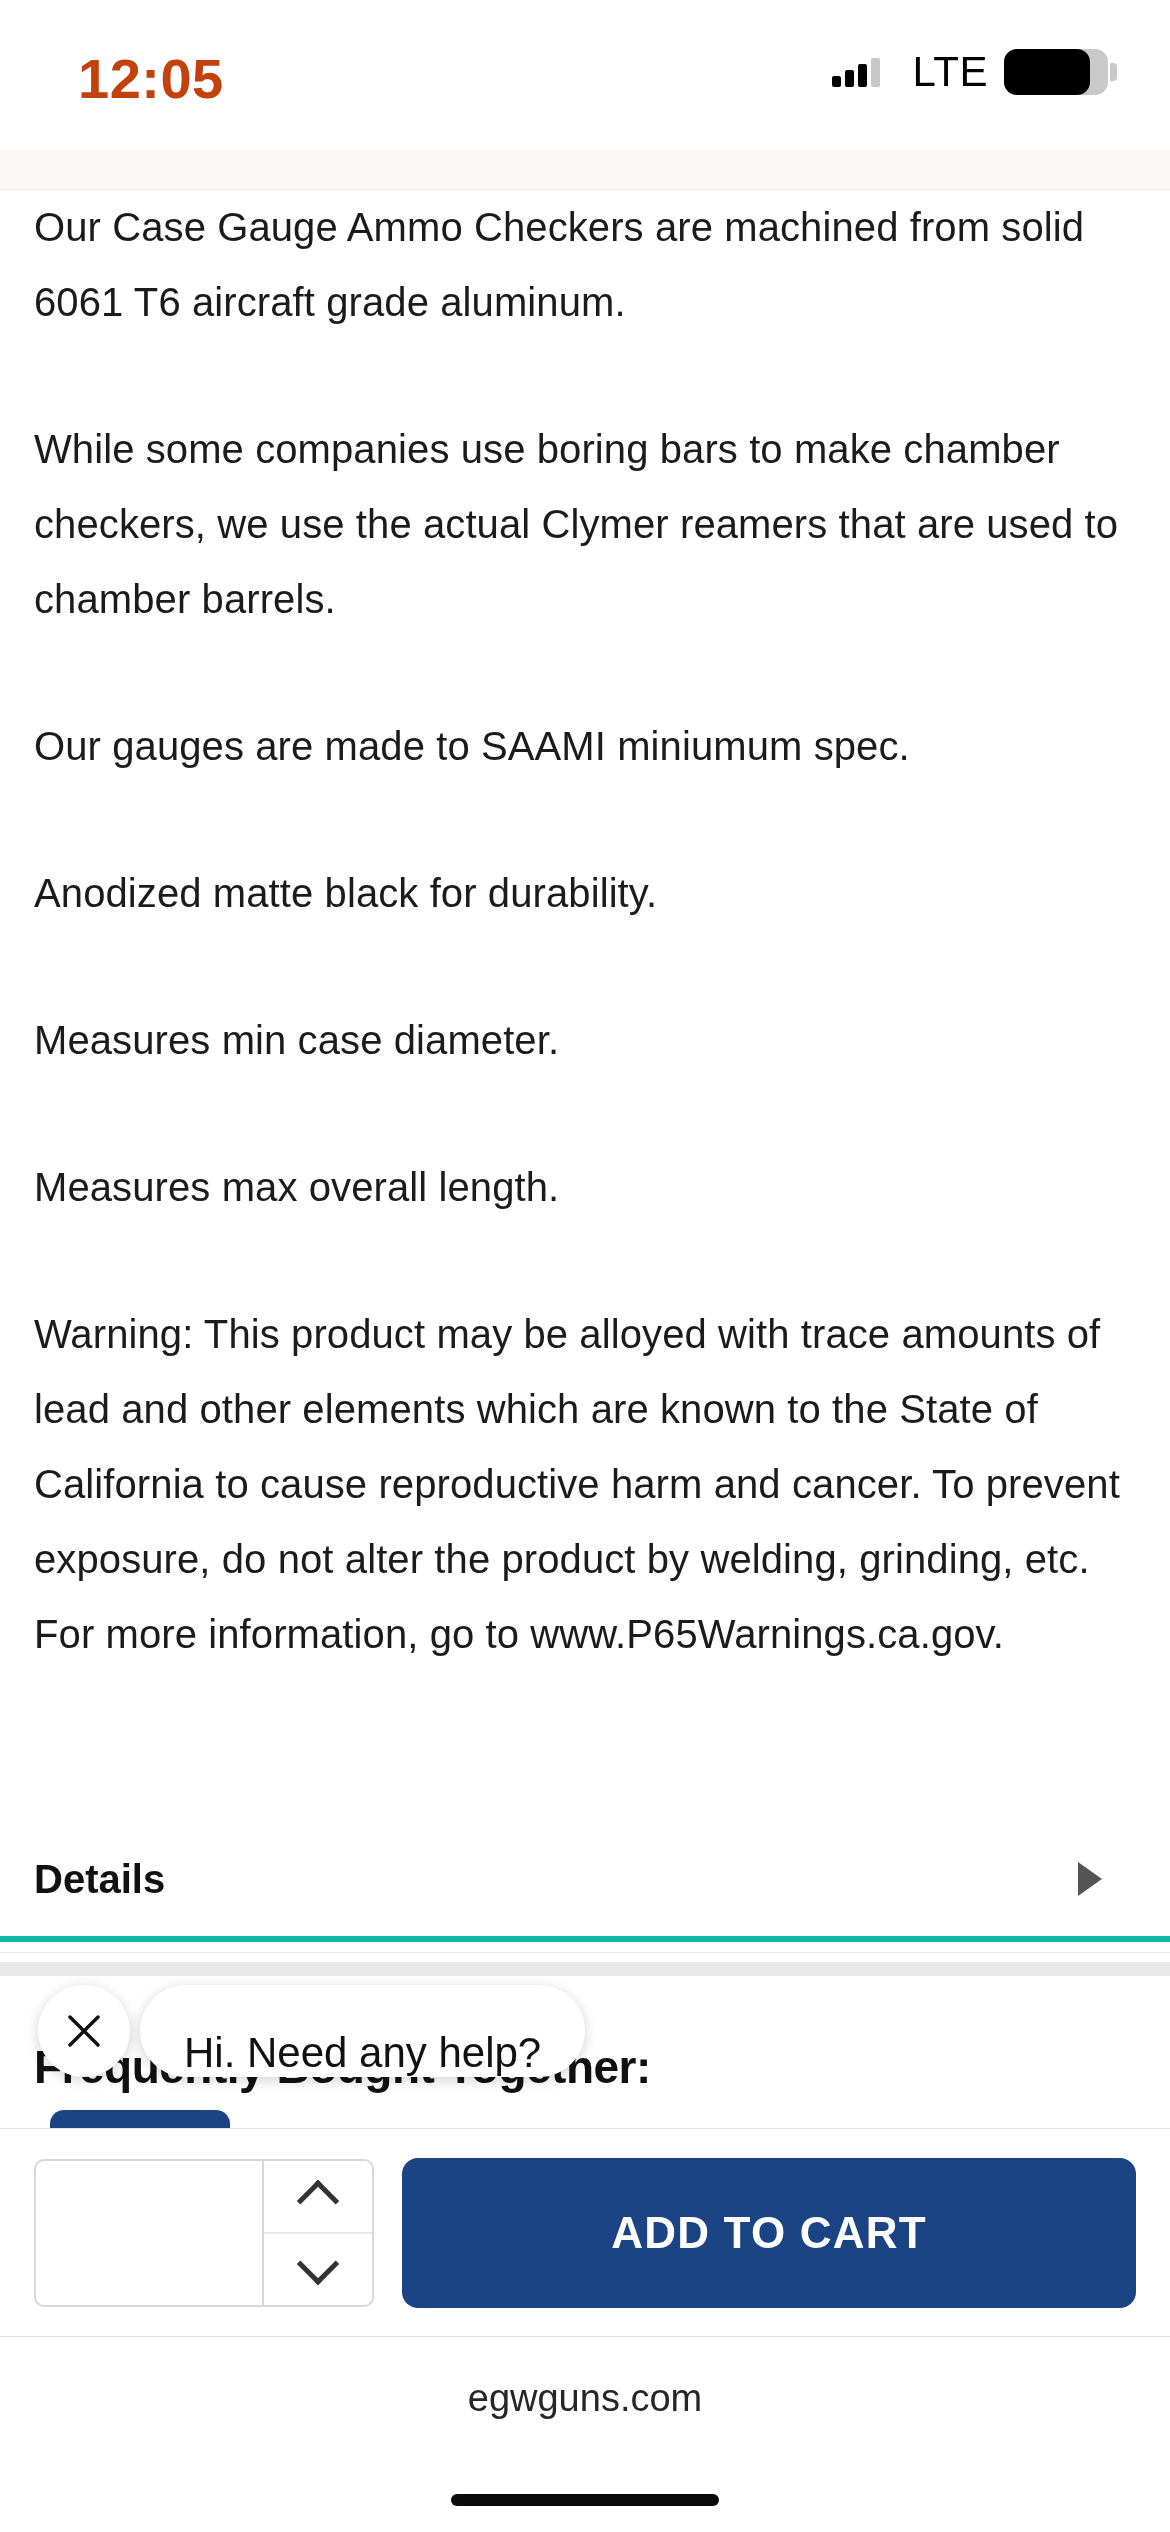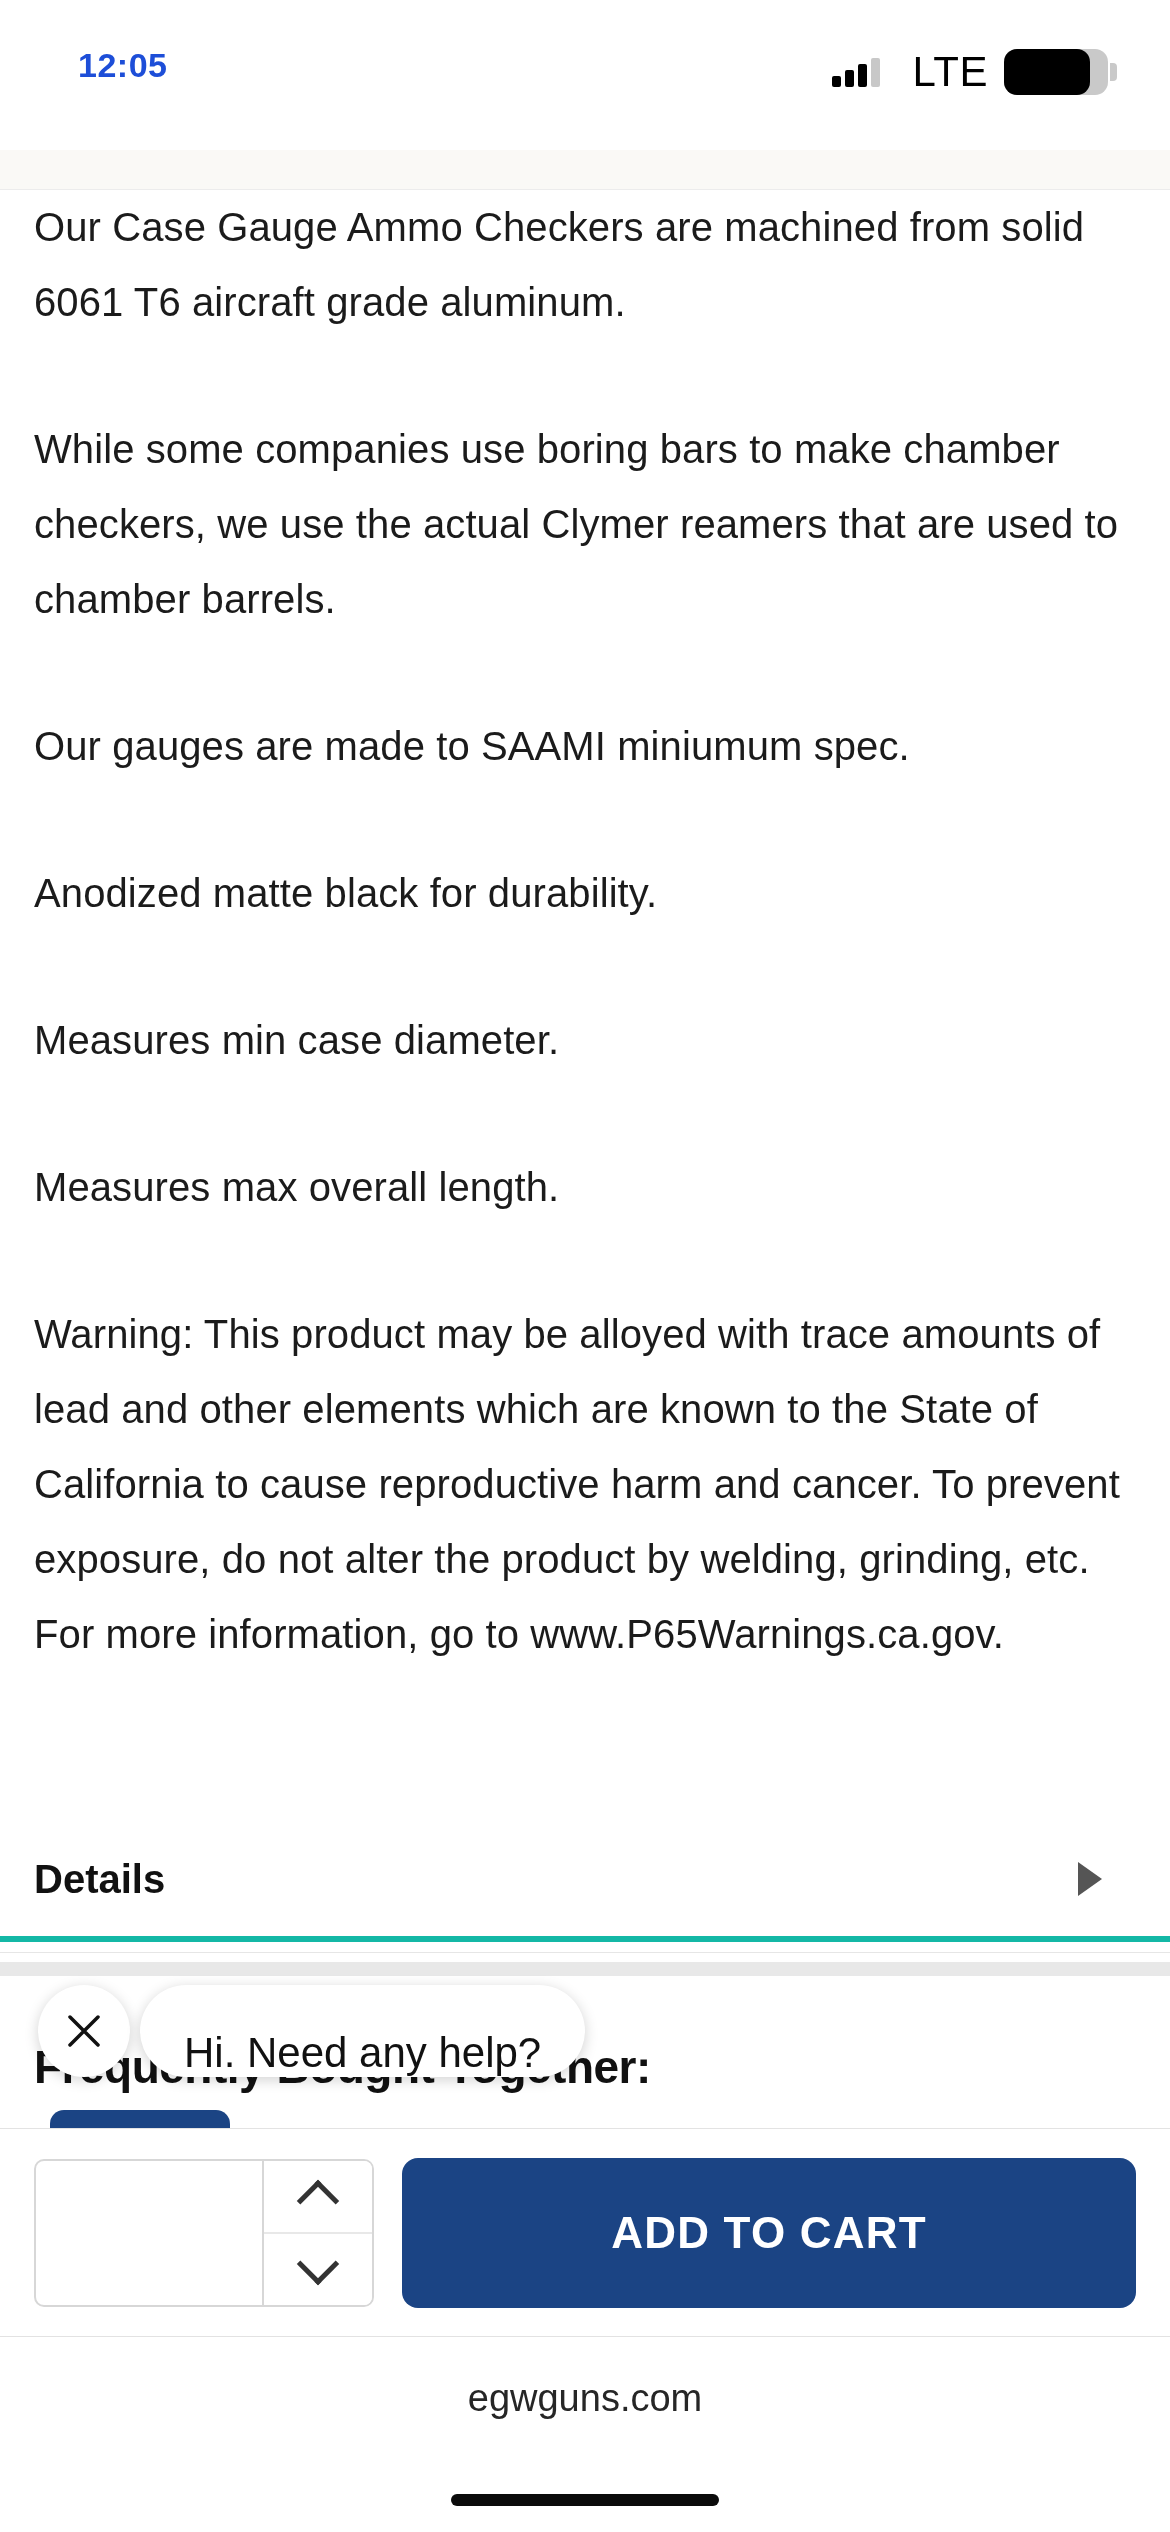--- a/index.html
+++ b/index.html
@@ -18,23 +18,23 @@
 
   
   .statusbar {
     position: absolute; top: 0; left: 0;
     width: 1170px; height: 150px;
     background: #ffffff;
   }
   .status-time {
     position: absolute;
     left: 78px; top: 46px;
-    font-size: 34px;
+    font-size: 56px;
     font-weight: 600;
-    color: #1d4ed8;
+    color: #c2410c;
     letter-spacing: 0.5px;
   }
   .status-right {
     position: absolute;
     right: 62px; top: 48px;
     display: flex;
     align-items: center;
     height: 48px;
   }
   .signal {

